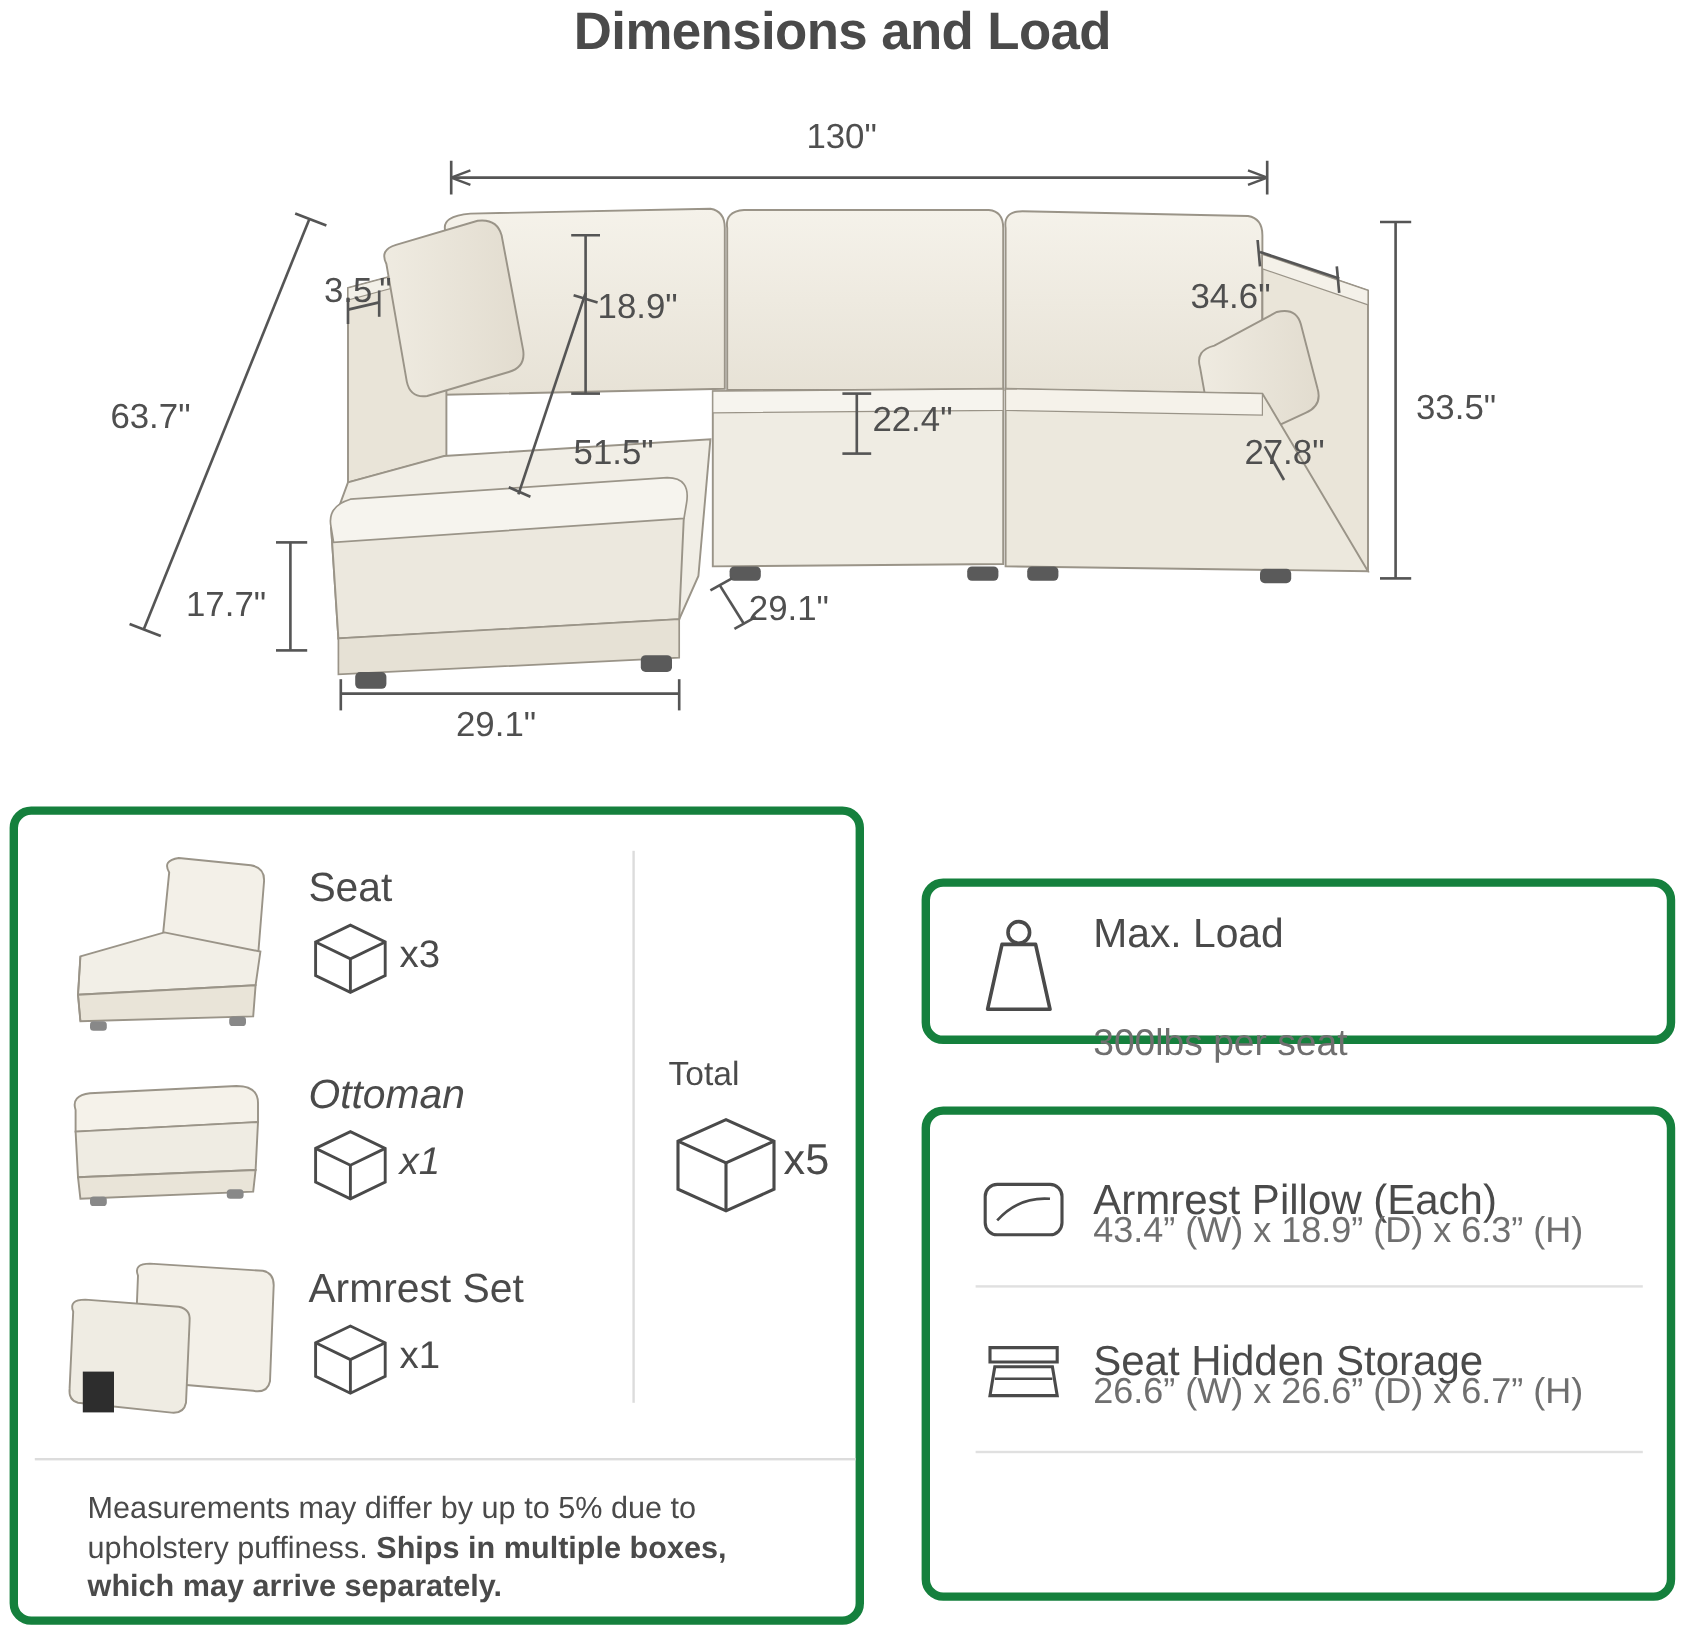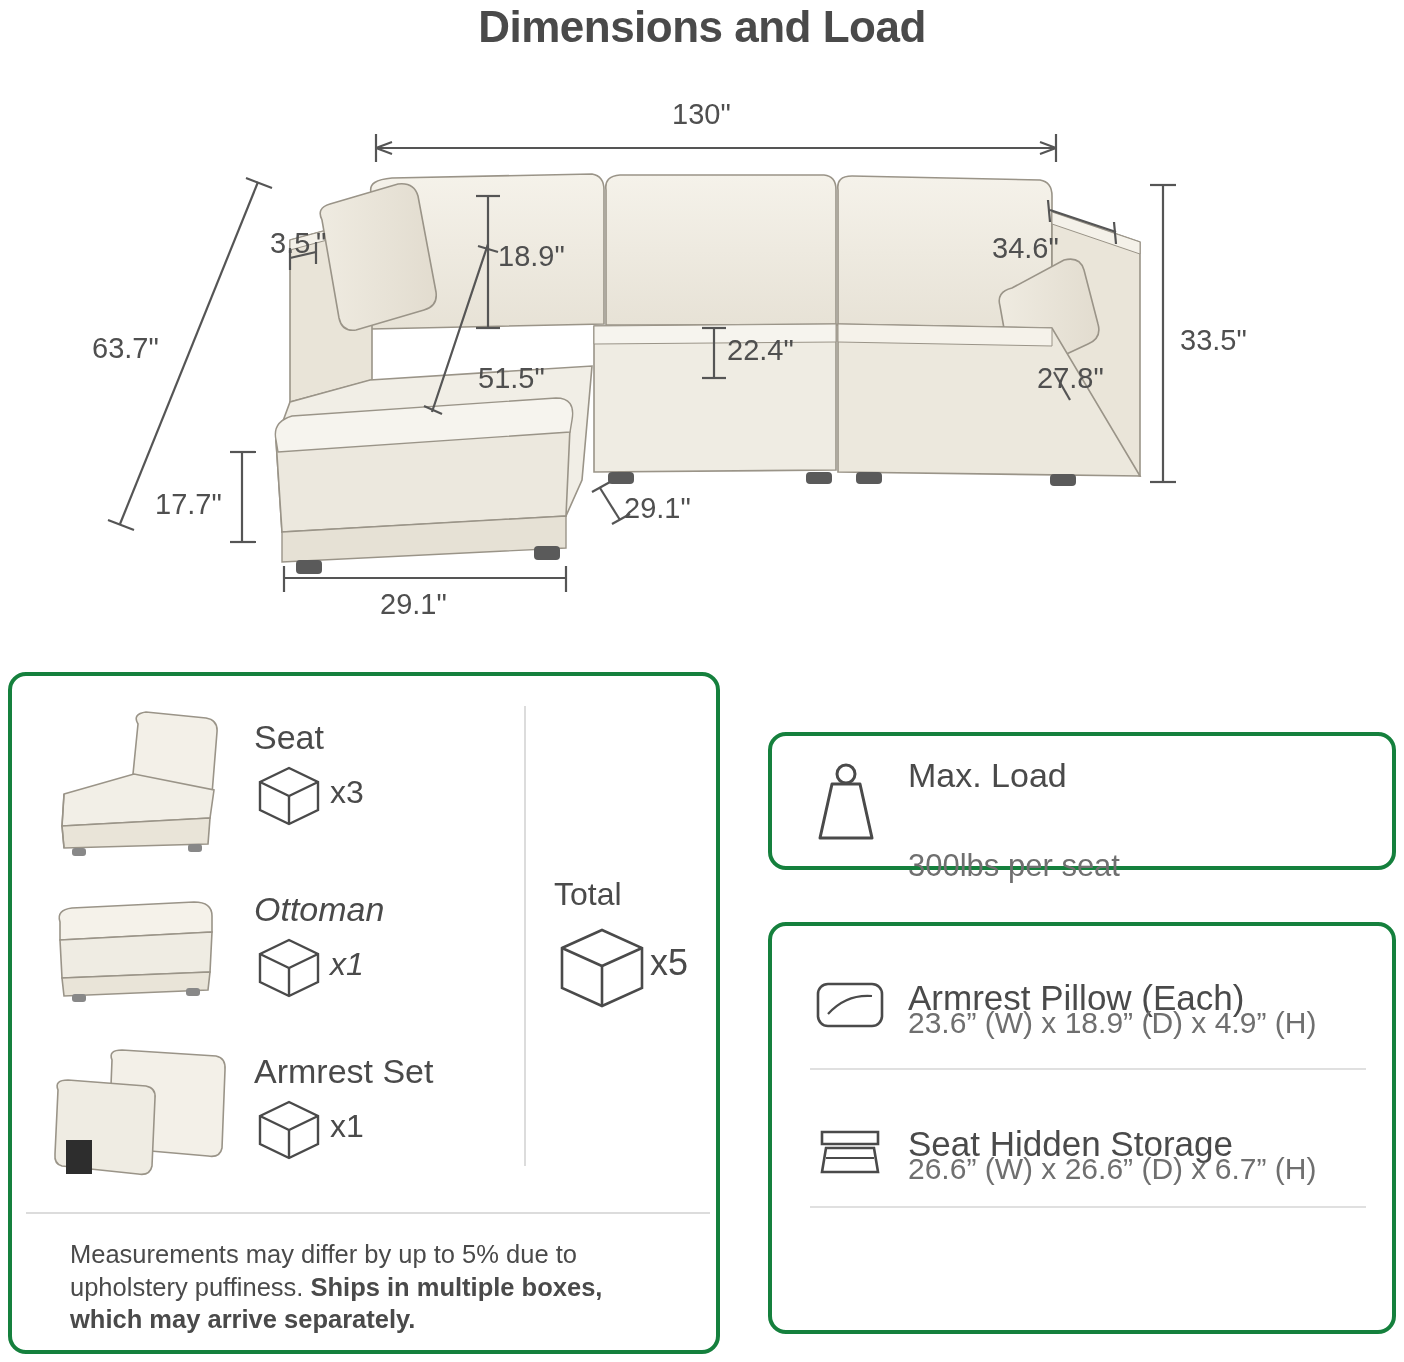--- a/index.html
+++ b/index.html
@@ -34,21 +34,21 @@
   .dimlabel {
     position: absolute;
     font-size: 29px;
     color: #4f4f4f;
     white-space: nowrap;
   }
 
   
   .panel {
     position: absolute;
-    border: 4px solid #15803d;
+    border: 7px solid #15803d;
     border-radius: 18px;
     background: #fff;
   }
   #packing-panel { left: 8px; top: 672px; width: 712px; height: 682px; }
   #load-panel    { left: 768px; top: 732px; width: 628px; height: 138px; text-align: right; }
   #storage-panel { left: 768px; top: 922px; width: 628px; height: 412px; }
 
   .pack-grid {
     position: absolute;
     left: 0; top: 0; width: 712px; height: 530px;
@@ -65,21 +65,21 @@
     font-size: 32px; color: #4a4a4a;
   }
 
   .vdivider {
     position: absolute;
     left: 512px; top: 30px;
     width: 2px; height: 460px;
     background: #dcdcdc;
   }
   .total-block { position: absolute; left: 542px; top: 200px; width: 160px; }
-  .total-label { font-size: 32px; color: #4a4a4a; }
+  .total-label { font-size: 28px; color: #4a4a4a; }
   .total-icon { position: absolute; left: 0; top: 46px; }
   .total-qty { position: absolute; left: 96px; top: 66px; font-size: 36px; color: #4a4a4a; }
 
   .hdivider {
     position: absolute;
     left: 14px; top: 536px;
     width: 684px; height: 2px;
     background: #dcdcdc;
   }
   .note {
@@ -342,25 +342,25 @@
   <div class="panel" id="storage-panel">
 
     <div class="storage-row" style="top:18px;">
       <div class="s-icon">
         <svg width="76" height="72" viewBox="0 0 76 72">
           <rect x="6" y="16" width="64" height="42" rx="10" fill="none" stroke="#4a4a4a" stroke-width="2.6"></rect>
           <path d="M16,46 Q34,26 60,28" fill="none" stroke="#4a4a4a" stroke-width="2.2"></path>
         </svg>
       </div>
       <div class="s-title">Armrest Pillow (Each)</div>
-      <div class="s-sub">23.6” (W) x 18.9” (D) x 4.9” (H)</div>
+      <div class="s-sub">43.4” (W) x 18.9” (D) x 6.3” (H)</div>
     </div>
     <div class="row-sep" style="top:142px;"></div>
 
-    <div class="storage-row" style="top:164px;">
+    <div class="storage-row" style="top:152px;">
       <div class="s-icon">
         <svg width="76" height="72" viewBox="0 0 76 72">
           <path d="M10,18 L66,18 L66,30 L10,30 Z" fill="none" stroke="#4a4a4a" stroke-width="2.6"></path>
           <path d="M14,34 L62,34 L66,58 L10,58 Z" fill="none" stroke="#4a4a4a" stroke-width="2.6"></path>
           <path d="M14,44 L62,44" fill="none" stroke="#4a4a4a" stroke-width="2.2"></path>
         </svg>
       </div>
       <div class="s-title">Seat Hidden Storage</div>
       <div class="s-sub">26.6” (W) x 26.6” (D) x 6.7” (H)</div>
     </div>

